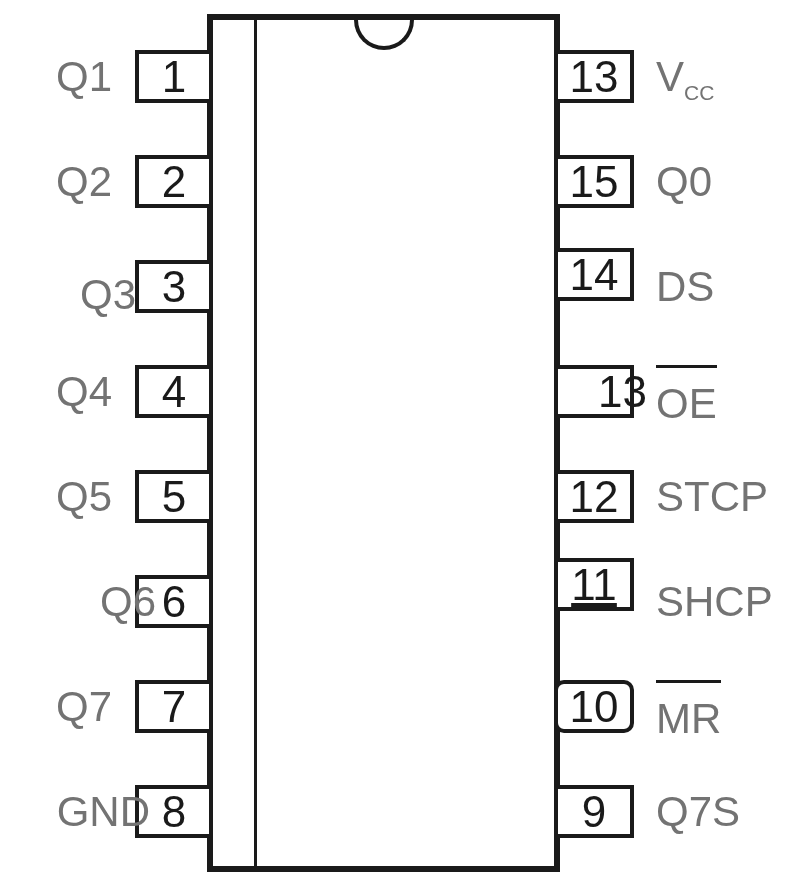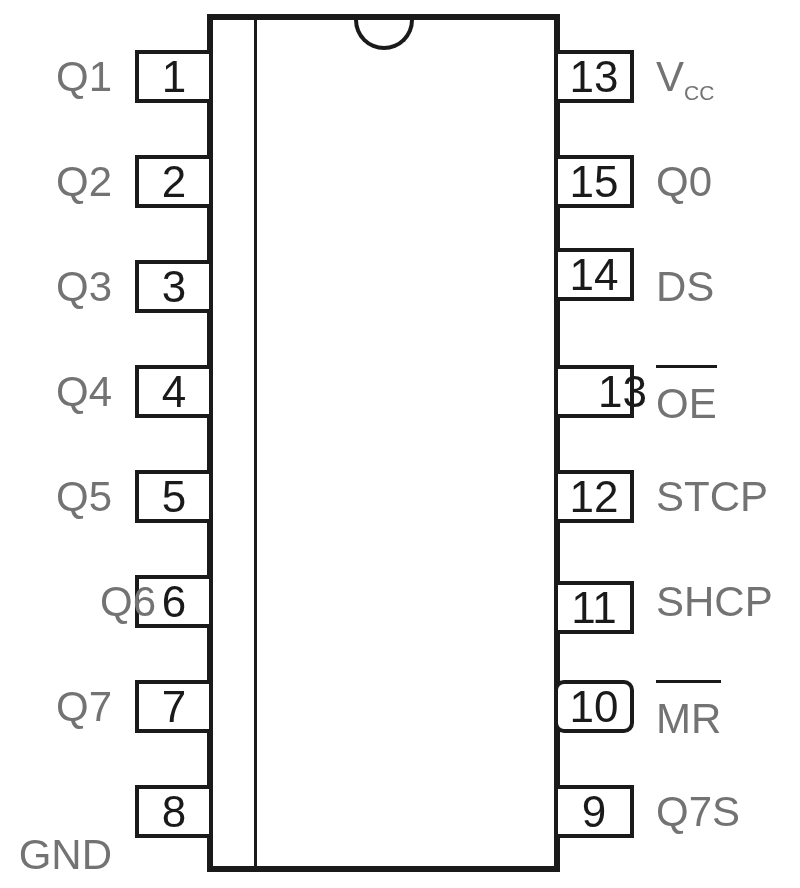--- a/index.html
+++ b/index.html
@@ -87,40 +87,40 @@
 <div id="stage">
   <div class="chip-body"></div>
   <div class="chip-inner-line"></div>
   <div class="chip-notch"></div>
 
 <div class="pin-box left" style="top: 50px;">1</div>
     <div class="pin-label left" style="top: 50px;">Q1</div>
     <div class="pin-box left" style="top: 155px;">2</div>
     <div class="pin-label left" style="top: 155px;">Q2</div>
     <div class="pin-box left" style="top: 260px;">3</div>
-    <div class="pin-label left" style="top: 260px;">Q3</div>
+    <div class="pin-label left" style="top: 268px; margin-left: 24px;">Q3</div>
     <div class="pin-box left" style="top: 365px;">4</div>
     <div class="pin-label left" style="top: 365px;">Q4</div>
     <div class="pin-box left" style="top: 470px;">5</div>
     <div class="pin-label left" style="top: 470px;">Q5</div>
     <div class="pin-box left" style="top: 575px;">6</div>
     <div class="pin-label left" style="top: 575px; margin-left: 44px;">Q6</div>
     <div class="pin-box left" style="top: 680px;">7</div>
     <div class="pin-label left" style="top: 680px;">Q7</div>
     <div class="pin-box left" style="top: 785px;">8</div>
-    <div class="pin-label left" style="top: 828px;">GND</div>
+    <div class="pin-label left" style="top: 785px; padding-left: 38px;">GND</div>
     <div class="pin-box right" style="top: 50px;">13</div>
     <div class="pin-label right" style="top: 50px;"><span>V</span><span class="sub">CC</span></div>
     <div class="pin-box right" style="top: 155px;">15</div>
     <div class="pin-label right" style="top: 155px;">Q0</div>
     <div class="pin-box right" style="top: 248px;">14</div>
     <div class="pin-label right" style="top: 260px;">DS</div>
     <div class="pin-box right" style="top: 365px; padding-left: 40px;">13</div>
     <div class="pin-label right" style="top: 365px;"><span class="overline">OE</span></div>
     <div class="pin-box right" style="top: 470px;">12</div>
     <div class="pin-label right" style="top: 470px;">STCP</div>
-    <div class="pin-box right" style="top: 581px;">11</div>
+    <div class="pin-box right" style="top: 558px; text-decoration: underline;">11</div>
     <div class="pin-label right" style="top: 575px;">SHCP</div>
     <div class="pin-box right" style="top: 680px; border-radius: 10px;">10</div>
     <div class="pin-label right" style="top: 680px;"><span class="overline">MR</span></div>
     <div class="pin-box right" style="top: 785px;">9</div>
     <div class="pin-label right" style="top: 785px;">Q7S</div>
   </div>
 
 </body></html>

